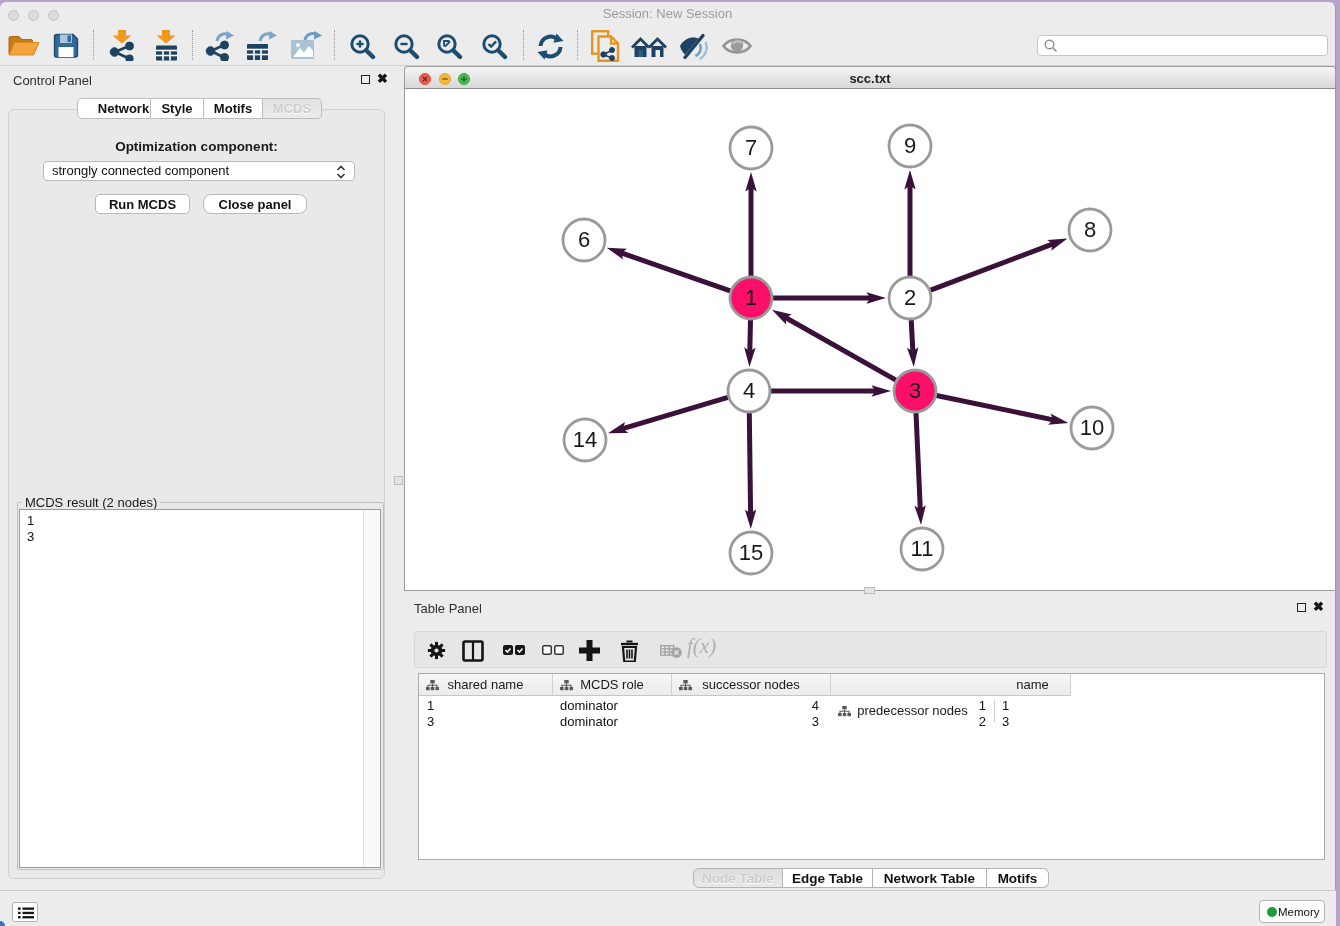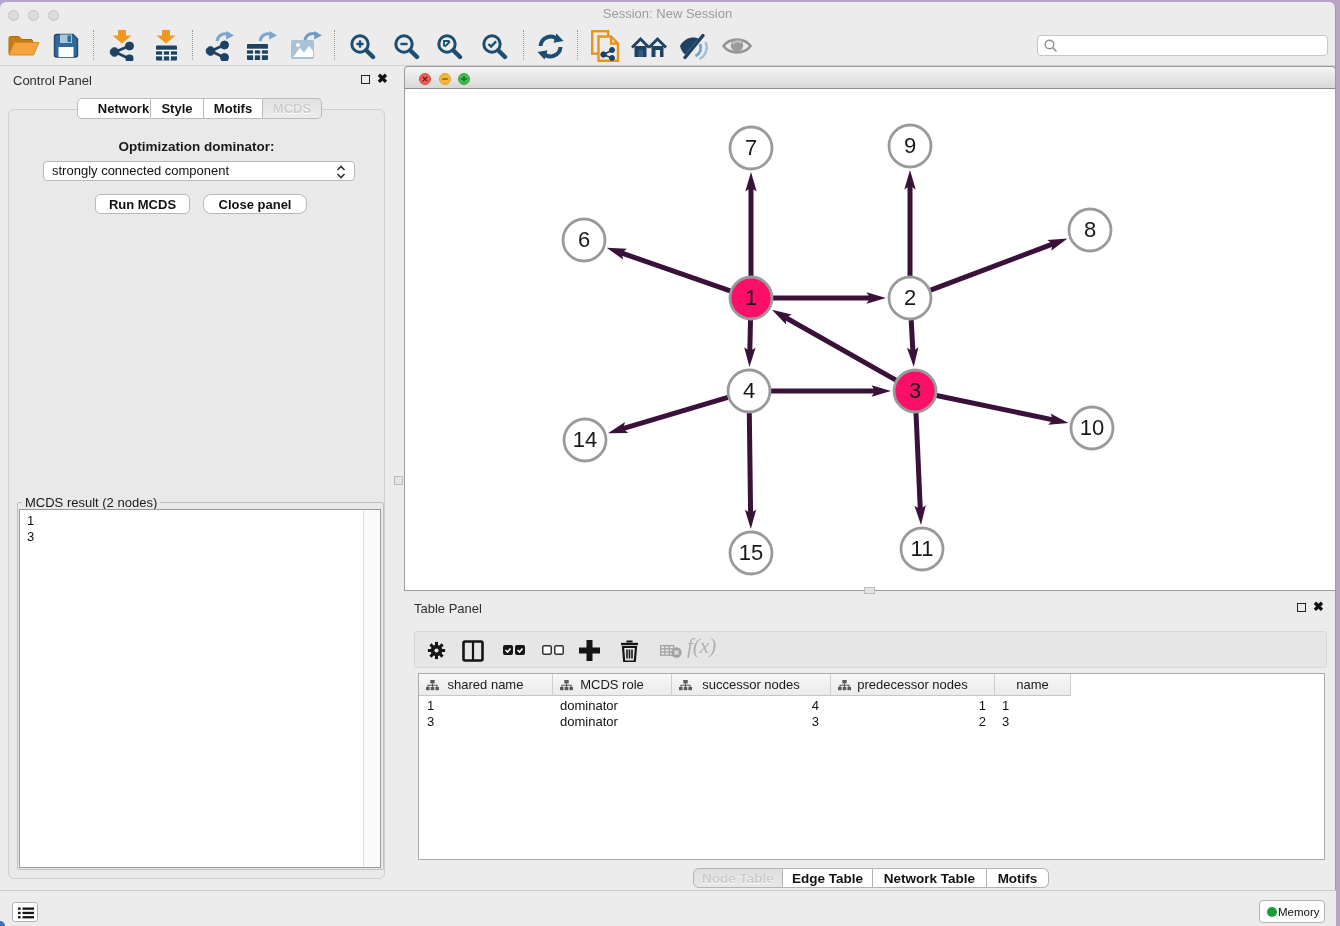--- a/index.html
+++ b/index.html
@@ -205,21 +205,21 @@
   <div id="cp-title">Control Panel</div>
   <div class="winbtn-sq" style="left:361px; top:73px;"></div>
   <div class="winbtn-x" style="left:377px; top:71px;">✖</div>
   <div id="cp-panel"></div>
   <div class="tabrow" style="left:77px; top:96px;">
     <div class="tab first" style="width:74px;padding-left:19px;">Network</div>
     <div class="tab" style="width:53px;">Style</div>
     <div class="tab" style="width:59px;">Motifs</div>
     <div class="tab last sel" style="width:59px;">MCDS</div>
   </div>
-  <div id="optlabel">Optimization dominator:</div>
+  <div id="optlabel">Optimization component:</div>
   <div id="dropdown">strongly connected component
     <svg width="10" height="14" style="position:absolute; right:8px; top:3px;" viewBox="0 0 10 14">
       <path d="M1.5,5 L5,1.5 L8.5,5" fill="none" stroke="#333" stroke-width="1.6"></path>
       <path d="M1.5,9 L5,12.5 L8.5,9" fill="none" stroke="#333" stroke-width="1.6"></path>
     </svg>
   </div>
   <div class="btn" style="left:95px; top:192px; width:95px;">Run MCDS</div>
   <div class="btn" style="left:203px; top:192px; width:104px;border-radius:8px;">Close panel</div>
   <div id="fieldset"></div>
   <div id="legend">MCDS result (2 nodes)</div>
@@ -236,20 +236,21 @@
       <div class="mtl" style="left:34px; background:#f5b63b; border:1px solid #e0a42c;">
           <svg width="10" height="10" viewBox="0 0 10 10" style="position:absolute;left:0;top:0;">
             <path d="M2.2,5 h5.6" stroke="#8a5d10" stroke-width="1.4"></path>
           </svg>
         </div>
       <div class="mtl" style="left:53px; background:#48ba54; border:1px solid #34a83f;">
           <svg width="10" height="10" viewBox="0 0 10 10" style="position:absolute;left:0;top:0;">
             <path d="M5,2 v6 M2,5 h6" stroke="#1a6b22" stroke-width="1.4"></path>
           </svg>
         </div>
+      <div id="netlabel">scc.txt</div>
     </div>
     <div id="canvas">
       <svg id="graph" width="930" height="500" viewBox="0 0 930 500">
         <defs>
           <marker id="arr" viewBox="0 0 20 12" refX="4.5" refY="6" markerWidth="20" markerHeight="12" orient="auto" markerUnits="userSpaceOnUse">
             <path d="M0.5,0.3 L20,6 L0.5,11.7 L4.2,6 Z" fill="#3a1139"></path>
           </marker>
         </defs>
         <g stroke="#3a1139" stroke-width="5">
           <line x1="346" y1="187" x2="346" y2="98.5" marker-end="url(#arr)"></line>
@@ -385,21 +386,21 @@
             <g fill="none" stroke="#5a5a5a" stroke-width="1.1">
               <path d="M6.5,3.5 V5.3 M2,7 V5.3 H11 V7 M6.5,5.3 V7"></path>
             </g>
             <g fill="#5a5a5a">
               <rect x="4.3" y="0" width="4.4" height="3.4"></rect>
               <rect x="0" y="7" width="3.6" height="3.2"></rect>
               <rect x="4.7" y="7" width="3.6" height="3.2"></rect>
               <rect x="9.4" y="7" width="3.6" height="3.2"></rect>
             </g>
           </svg>successor nodes</div>
-      <div class="th" style="left:412px; width:164px;"><svg class="thsvg" width="13" height="11" viewBox="0 0 13 11">
+      <div class="th" style="left:412px; width:164px;margin-top:26px;"><svg class="thsvg" width="13" height="11" viewBox="0 0 13 11">
             <g fill="none" stroke="#5a5a5a" stroke-width="1.1">
               <path d="M6.5,3.5 V5.3 M2,7 V5.3 H11 V7 M6.5,5.3 V7"></path>
             </g>
             <g fill="#5a5a5a">
               <rect x="4.3" y="0" width="4.4" height="3.4"></rect>
               <rect x="0" y="7" width="3.6" height="3.2"></rect>
               <rect x="4.7" y="7" width="3.6" height="3.2"></rect>
               <rect x="9.4" y="7" width="3.6" height="3.2"></rect>
             </g>
           </svg>predecessor nodes</div>

